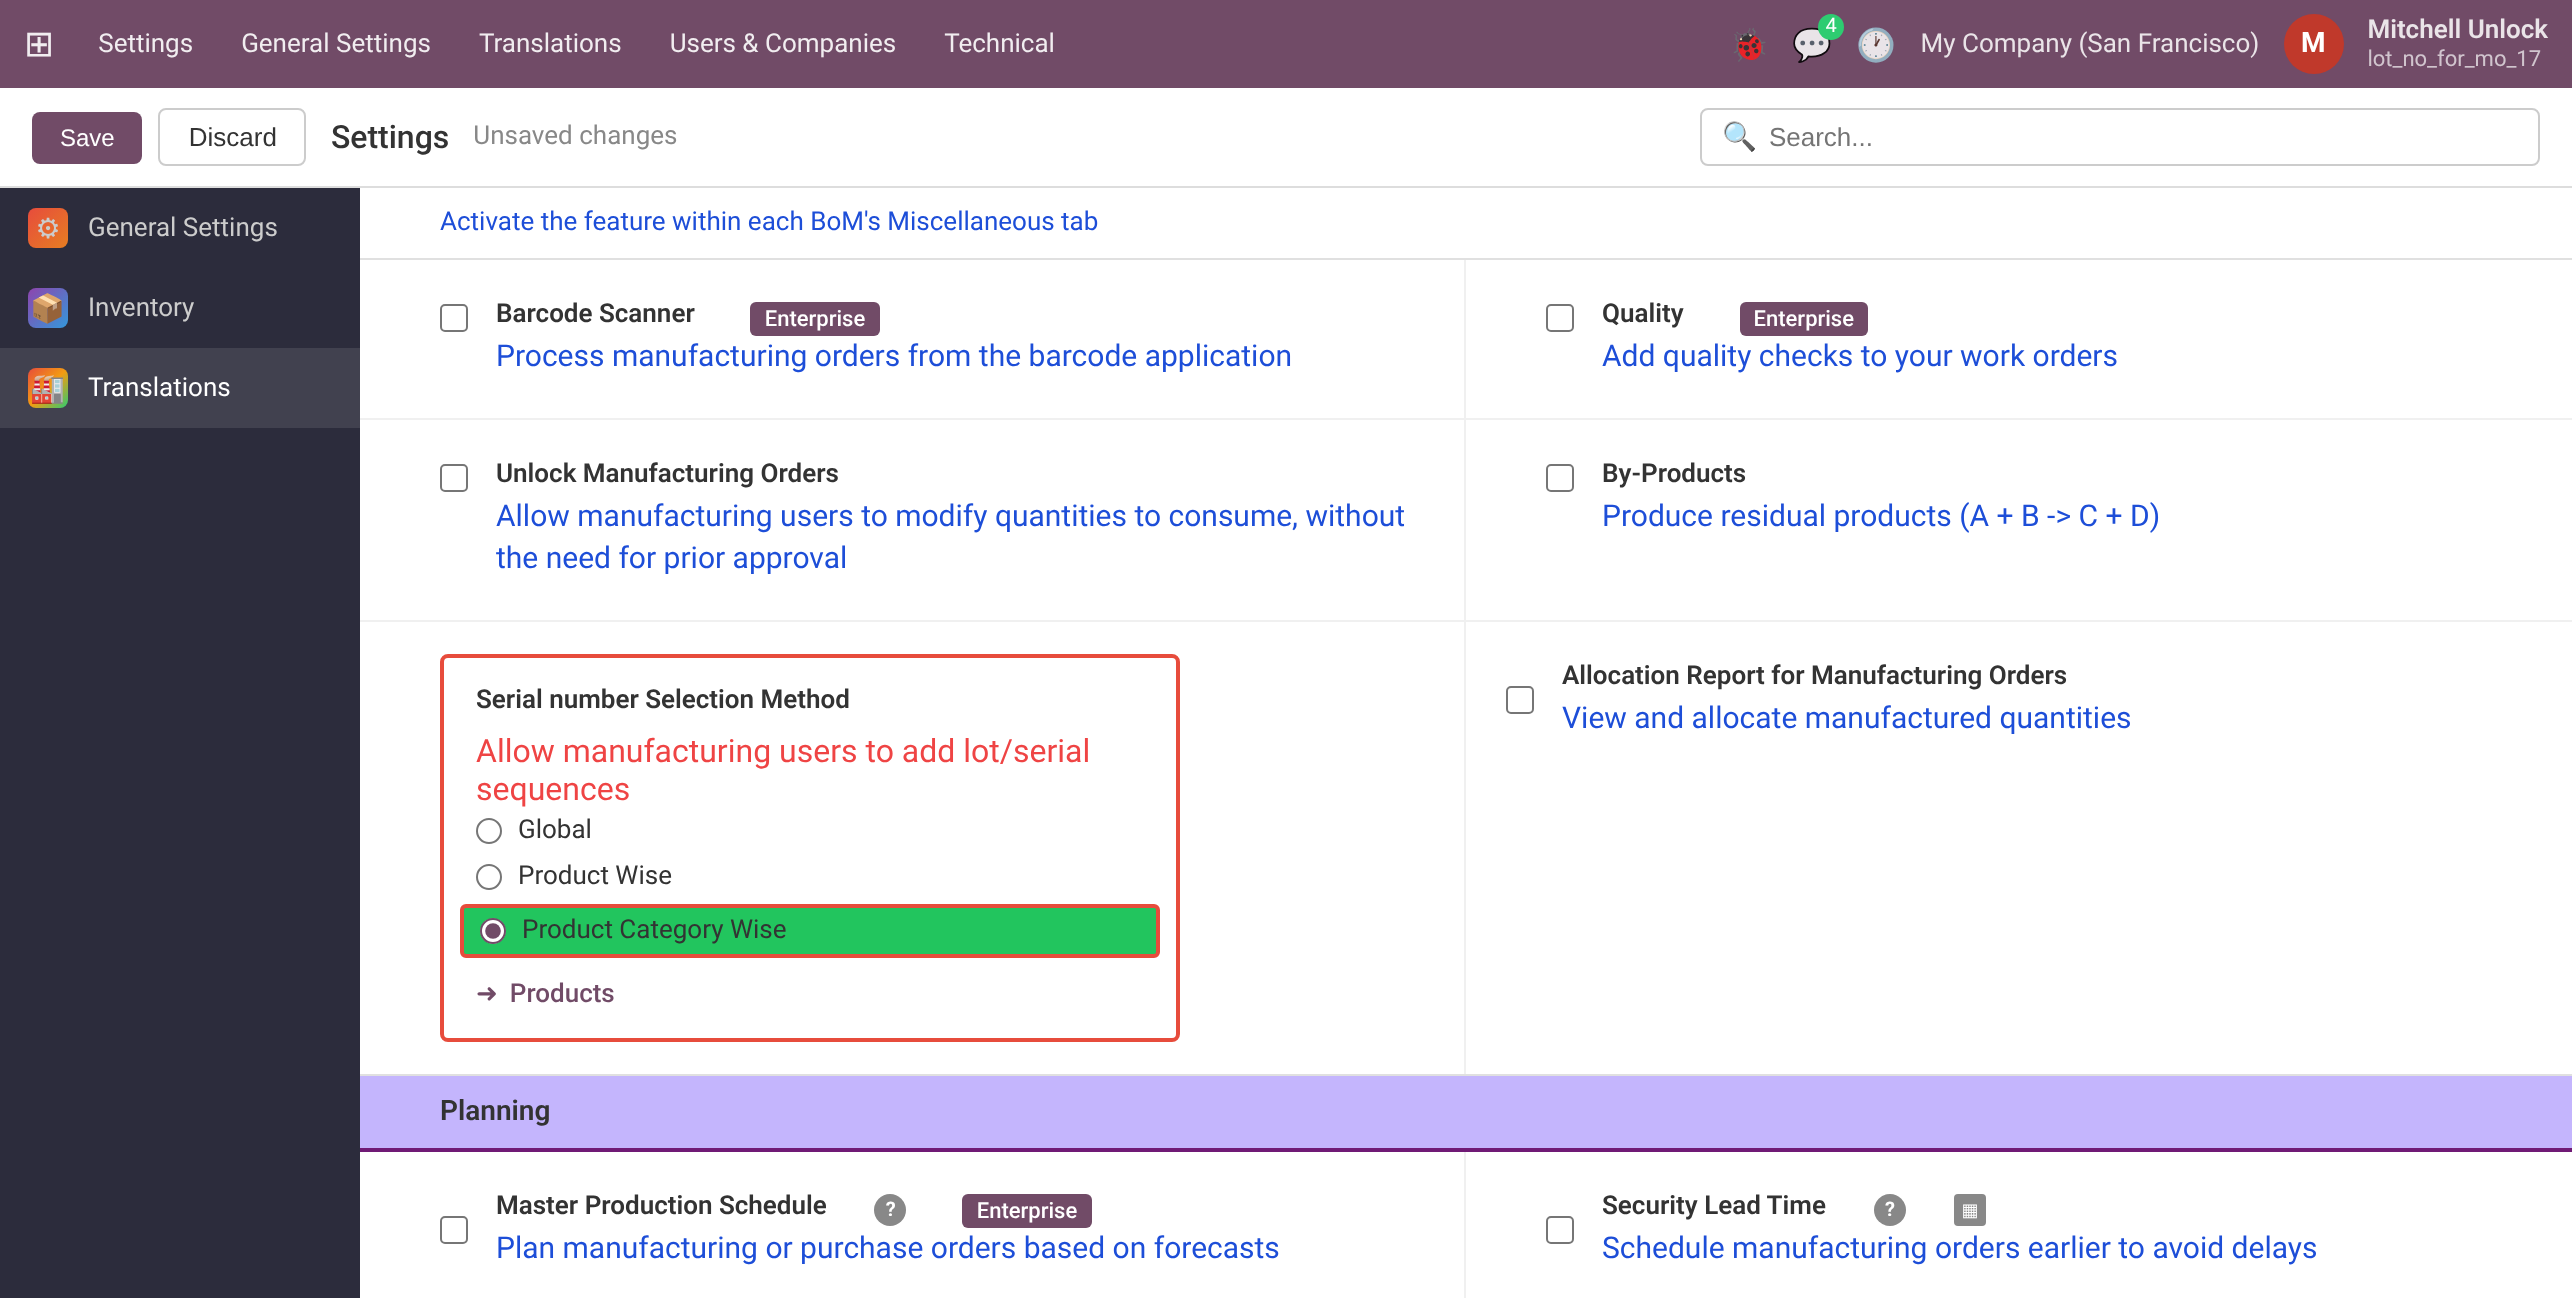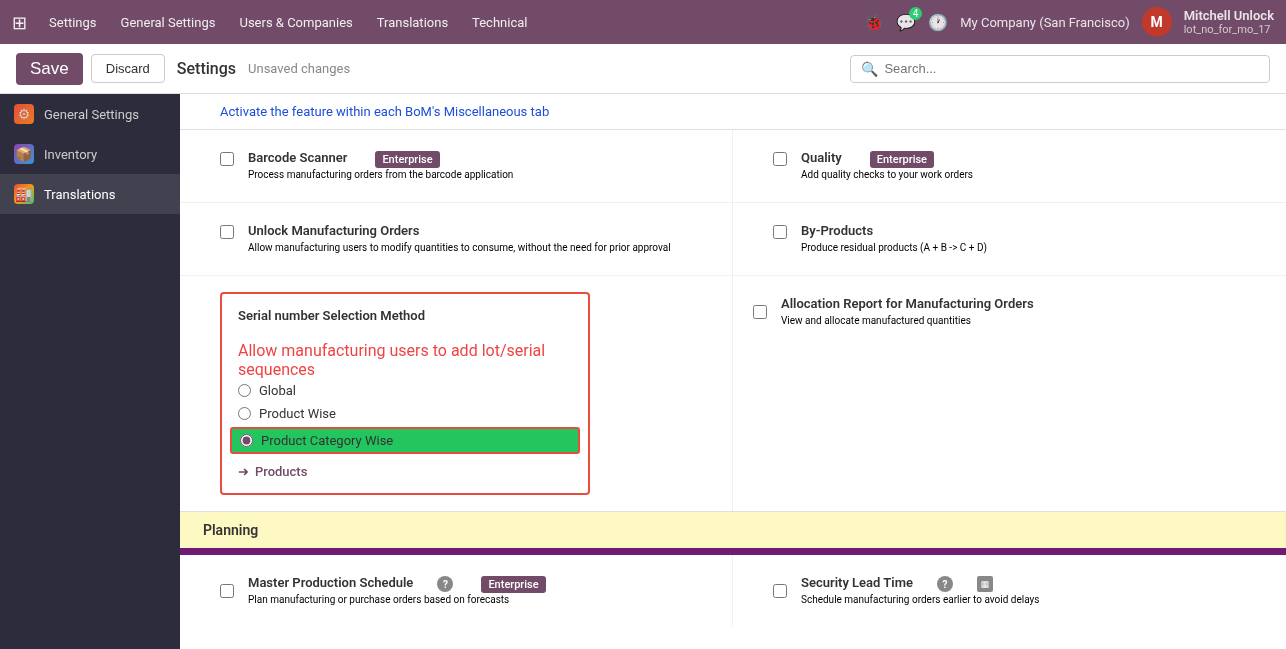--- a/index.html
+++ b/index.html
@@ -66,21 +66,21 @@
       padding: 0 16px;
       gap: 8px;
     }
     .btn-save {
       background: #714b67;
       color: #fff;
       border: none;
       padding: 6px 14px;
       border-radius: 4px;
       cursor: pointer;
-      font-size: 17px;
+      font-size: 12px;
       font-weight: 500;
     }
     .btn-discard {
       background: #fff;
       color: #333;
       border: 1px solid #ccc;
       padding: 6px 14px;
       border-radius: 4px;
       cursor: pointer;
       font-size: 13px;
@@ -166,41 +166,41 @@
       gap: 14px;
       border-right: 1px solid #f0f0f0;
     }
     .settings-cell:last-child { border-right: none; }
     .settings-cell.no-right { border-right: none; }
 
     .checkbox-col { padding-top: 2px; }
     .checkbox-col input[type=checkbox] { width: 14px; height: 14px; cursor: pointer; }
 
     .setting-text h4 { font-size: 13px; font-weight: 600; color: #333; margin-bottom: 3px; }
-    .setting-text p { font-size: 10px; color: #000000; line-height: 1.4; }
+    .setting-text p { font-size: 15px; color: #1d4ed8; line-height: 1.4; }
 
     .badge-enterprise {
       background: #714b67;
       color: #fff;
       font-size: 11px;
       padding: 2px 7px;
       border-radius: 3px;
       font-weight: 500;
       margin-left: 8px;
       vertical-align: middle;
       white-space: nowrap;
     }
     .title-row { display: flex; align-items: center; flex-wrap: wrap; gap: 20px; }
     .serial-box {
       border: 2px solid #e74c3c;
       border-radius: 4px;
       padding: 14px 16px;
       max-width: 370px;
     }
-    .serial-box h4 { font-size: 13px; font-weight: 600; color: #333; margin-bottom: 18px; }
+    .serial-box h4 { font-size: 13px; font-weight: 600; color: #333; margin-bottom: 8px; }
     .serial-box p { font-size: 16px; color: #ef4444; }
 
     .radio-option {
       display: flex;
       align-items: center;
       gap: 8px;
       padding: 4px 0;
       font-size: 13px;
       color: #333;
     }
@@ -221,27 +221,27 @@
       gap: 6px;
       margin-top: 10px;
       color: #714b67;
       font-size: 13px;
       cursor: pointer;
       font-weight: 500;
     }
 
     
     .section-header {
-      background: #fef9c3;
-      padding: 10px 23px;
+      background: #c4b5fd;
+      padding: 10px 40px;
       font-size: 14px;
       font-weight: 600;
       color: #333;
       border-top: 1px solid #e0e0e0;
-      border-bottom: 7px solid #701a75;
+      border-bottom: 2px solid #701a75;
     }
 
     
     .planning-grid {
       display: grid;
       grid-template-columns: 1fr 1fr;
     }
     .planning-cell {
       padding: 20px 20px 20px 40px;
       display: flex;
@@ -307,22 +307,22 @@
       gap: 14px;
     }
   </style>
 </head>
 <body>
 
 <nav class="top-nav">
   <span class="grid-icon">⊞</span>
   <span class="nav-item">Settings</span>
   <span class="nav-item">General Settings</span>
+  <span class="nav-item">Translations</span>
   <span class="nav-item">Users &amp; Companies</span>
-  <span class="nav-item">Translations</span>
   <span class="nav-item">Technical</span>
   <span class="spacer"></span>
   <div class="nav-right">
     <span class="icon-btn">🐞</span>
     <span class="icon-btn" style="position:relative;">
       💬
       <span class="badge">4</span>
     </span>
     <span class="icon-btn">🕐</span>
     <span class="company-name">My Company (San Francisco)</span>

